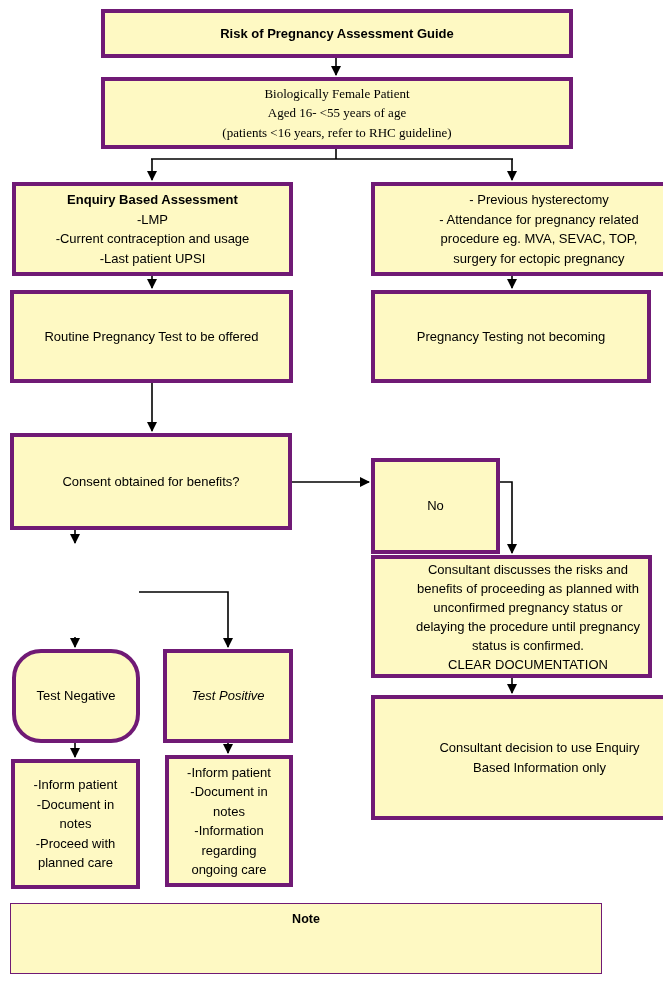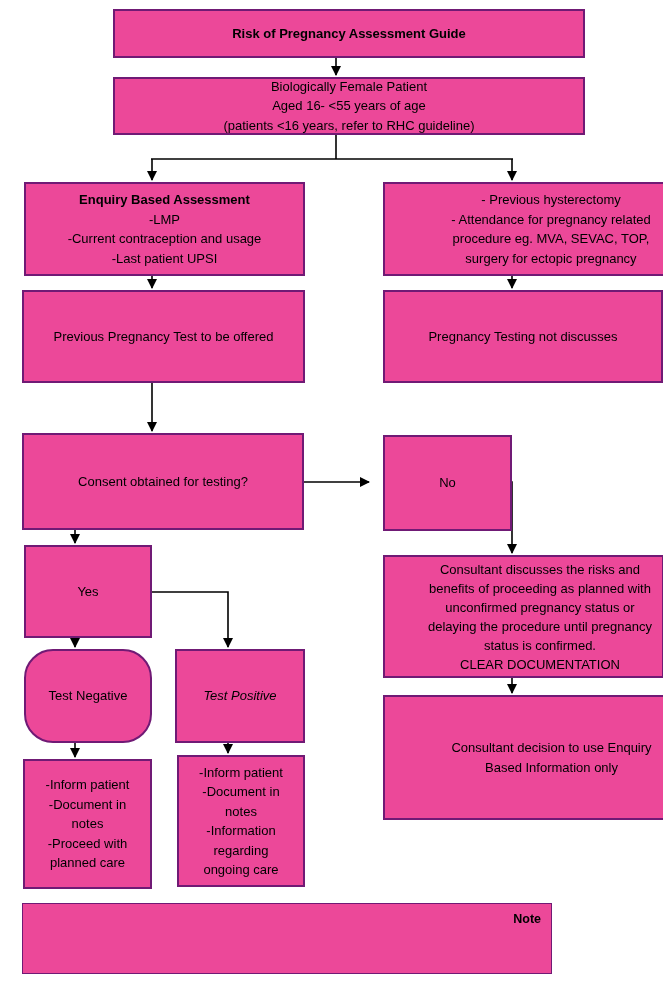--- a/index.html
+++ b/index.html
@@ -21,49 +21,48 @@
     position: absolute;
     left: 0;
     top: 0;
     width: 663px;
     height: 983px;
     pointer-events: none;
   }
   .box {
     position: absolute;
     box-sizing: border-box;
-    border: 2px solid #701a75;
-    background: #ec4899;
+    border: 4px solid #701a75;
+    background: #fef9c3;
     display: flex;
     flex-direction: column;
     align-items: center;
     justify-content: center;
     text-align: center;
     white-space: pre-line;
-    margin-left: 12px;
   }
   .bold { font-weight: bold; }
 
   .b-title     { left:101px; top:9px;   width:472px; height:49px; font-weight:bold; }
-  .b-patient   { left:101px; top:77px;  width:472px; height:58px; }
+  .b-patient   { left:101px; top:77px;  width:472px; height:72px;font-family:Liberation Serif, serif; }
   .b-enquiry   { left:12px;  top:182px; width:281px; height:94px; }
   .b-exclusion { left:371px; top:182px; width:336px; height:94px; }
   .b-routine   { left:10px;  top:290px; width:283px; height:93px; }
   .b-notreq    { left:371px; top:290px; width:280px; height:93px; }
   .b-consent   { left:10px;  top:433px; width:282px; height:97px; }
-  .b-no        { left:371px; top:435px; width:129px; height:96px; }
+  .b-no        { left:371px; top:458px; width:129px; height:96px; }
   .b-consult1  { left:371px; top:555px; width:281px; height:123px; line-height:19px;padding-left:33px; }
   .b-consult2  { left:371px; top:695px; width:337px; height:125px; }
   .b-yes       { left:12px;  top:545px; width:128px; height:93px; }
   .b-testneg   { left:12px;  top:649px; width:128px; height:94px;border-radius:29px; }
   .b-testpos   { left:163px; top:649px; width:130px; height:94px;font-style:italic; }
   .b-outneg    { left:11px;  top:759px; width:129px; height:130px; }
   .b-outpos    { left:165px; top:755px; width:128px; height:132px; }
-  .b-note      { left:10px;  top:903px; width:530px; height:71px;
-                 align-items:flex-end; justify-content:flex-start;
+  .b-note      { left:10px;  top:903px; width:592px; height:71px;
+                 align-items:center; justify-content:flex-start;
                  text-align:left; padding:6px 10px; font-size:12.5px; line-height:19px;
                  border-width:1.5px; }
 </style>
 </head>
 <body>
 
 <div class="canvas">
 
   <svg class="connectors" viewBox="0 0 663 983" xmlns="http://www.w3.org/2000/svg">
     <defs>
@@ -109,38 +108,35 @@
   </div>
 
   <div class="box b-exclusion">
     <span>- Previous hysterectomy
 - Attendance for pregnancy related
 procedure eg. MVA, SEVAC, TOP,
 surgery for ectopic pregnancy</span>
   </div>
 
   <div class="box b-routine">
-    <span>Previous Pregnancy Test to be offered</span>
+    <span>Routine Pregnancy Test to be offered</span>
   </div>
 
   <div class="box b-notreq">
-    <span>Pregnancy Testing not discusses</span>
+    <span>Pregnancy Testing not becoming</span>
   </div>
 
   <div class="box b-consent">
-    <span>Consent obtained for testing?</span>
+    <span>Consent obtained for benefits?</span>
   </div>
 
   <div class="box b-no">
     <span>No</span>
   </div>
 
-  <div class="box b-yes">
-    <span>Yes</span>
-  </div>
 
   <div class="box b-consult1">
     <span>Consultant discusses the risks and
 benefits of proceeding as planned with
 unconfirmed pregnancy status or
 delaying the procedure until pregnancy
 status is confirmed.
 CLEAR DOCUMENTATION</span>
   </div>
 

